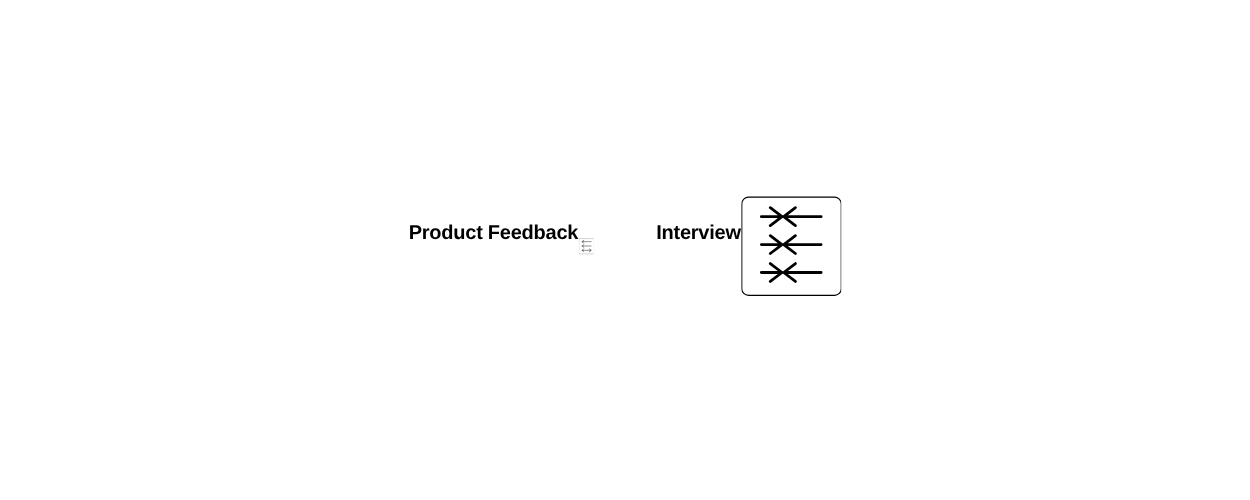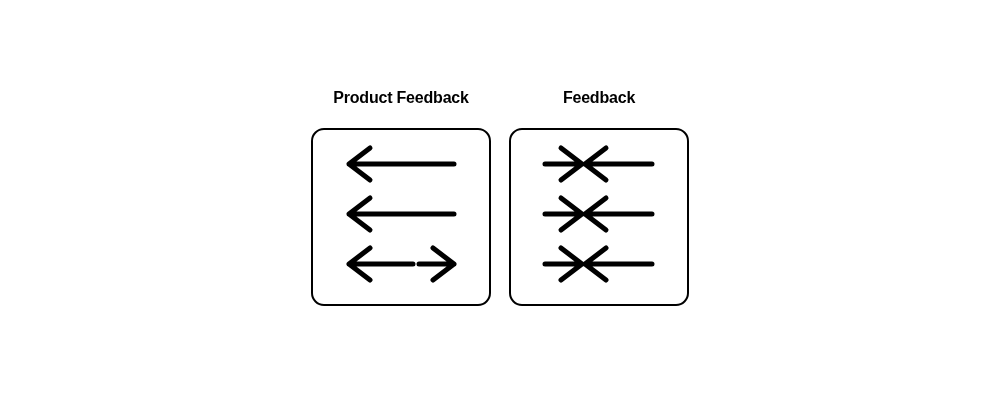--- a/index.html
+++ b/index.html
@@ -17,21 +17,21 @@
     top: 88px;
     left: 0;
     right: 0;
     display: flex;
     justify-content: center;
     gap: 50px;
   }
   .panel {
     width: 148px;
     display: flex;
-    flex-direction: column;
+    flex-direction: row;
     align-items: center;
   }
   .panel-title {
     height: 20px;
     line-height: 20px;
     font-size: 16px;
     font-weight: 700;
     letter-spacing: -0.2px;
     color: #000000;
     text-align: center;
@@ -53,21 +53,21 @@
       <svg class="panel-canvas" xmlns="http://www.w3.org/2000/svg" width="180" height="178" viewBox="0 0 180 178">
           <rect x="1" y="1" width="178" height="176" rx="12" fill="none" stroke="#000000" stroke-width="2"></rect>
           <path d="M 143 36 L 38 36 M 59 20 L 38 36 L 59 52" fill="none" stroke="#000000" stroke-width="5" stroke-linecap="round" stroke-linejoin="round"></path>
           <path d="M 143 86 L 38 86 M 59 70 L 38 86 L 59 102" fill="none" stroke="#000000" stroke-width="5" stroke-linecap="round" stroke-linejoin="round"></path>
           <path d="M 102 136 L 38 136 M 59 120 L 38 136 L 59 152" fill="none" stroke="#000000" stroke-width="5" stroke-linecap="round" stroke-linejoin="round"></path>
           <path d="M 108 136 L 143 136 M 122 120 L 143 136 L 122 152" fill="none" stroke="#000000" stroke-width="5" stroke-linecap="round" stroke-linejoin="round"></path>
         </svg>
     </div>
 
     <div class="panel">
-      <div class="panel-title">Feedback</div>
+      <div class="panel-title">Interview</div>
       <svg class="panel-canvas" xmlns="http://www.w3.org/2000/svg" width="180" height="178" viewBox="0 0 180 178">
           <rect x="1" y="1" width="178" height="176" rx="12" fill="none" stroke="#000000" stroke-width="2"></rect>
           <path d="M 36 36 L 73 36 M 52 20 L 73 36 L 52 52" fill="none" stroke="#000000" stroke-width="5" stroke-linecap="round" stroke-linejoin="round"></path>
           <path d="M 143 36 L 76 36 M 97 20 L 76 36 L 97 52" fill="none" stroke="#000000" stroke-width="5" stroke-linecap="round" stroke-linejoin="round"></path>
           <path d="M 36 86 L 73 86 M 52 70 L 73 86 L 52 102" fill="none" stroke="#000000" stroke-width="5" stroke-linecap="round" stroke-linejoin="round"></path>
           <path d="M 143 86 L 76 86 M 97 70 L 76 86 L 97 102" fill="none" stroke="#000000" stroke-width="5" stroke-linecap="round" stroke-linejoin="round"></path>
           <path d="M 36 136 L 73 136 M 52 120 L 73 136 L 52 152" fill="none" stroke="#000000" stroke-width="5" stroke-linecap="round" stroke-linejoin="round"></path>
           <path d="M 143 136 L 76 136 M 97 120 L 76 136 L 97 152" fill="none" stroke="#000000" stroke-width="5" stroke-linecap="round" stroke-linejoin="round"></path>
         </svg>
     </div>

